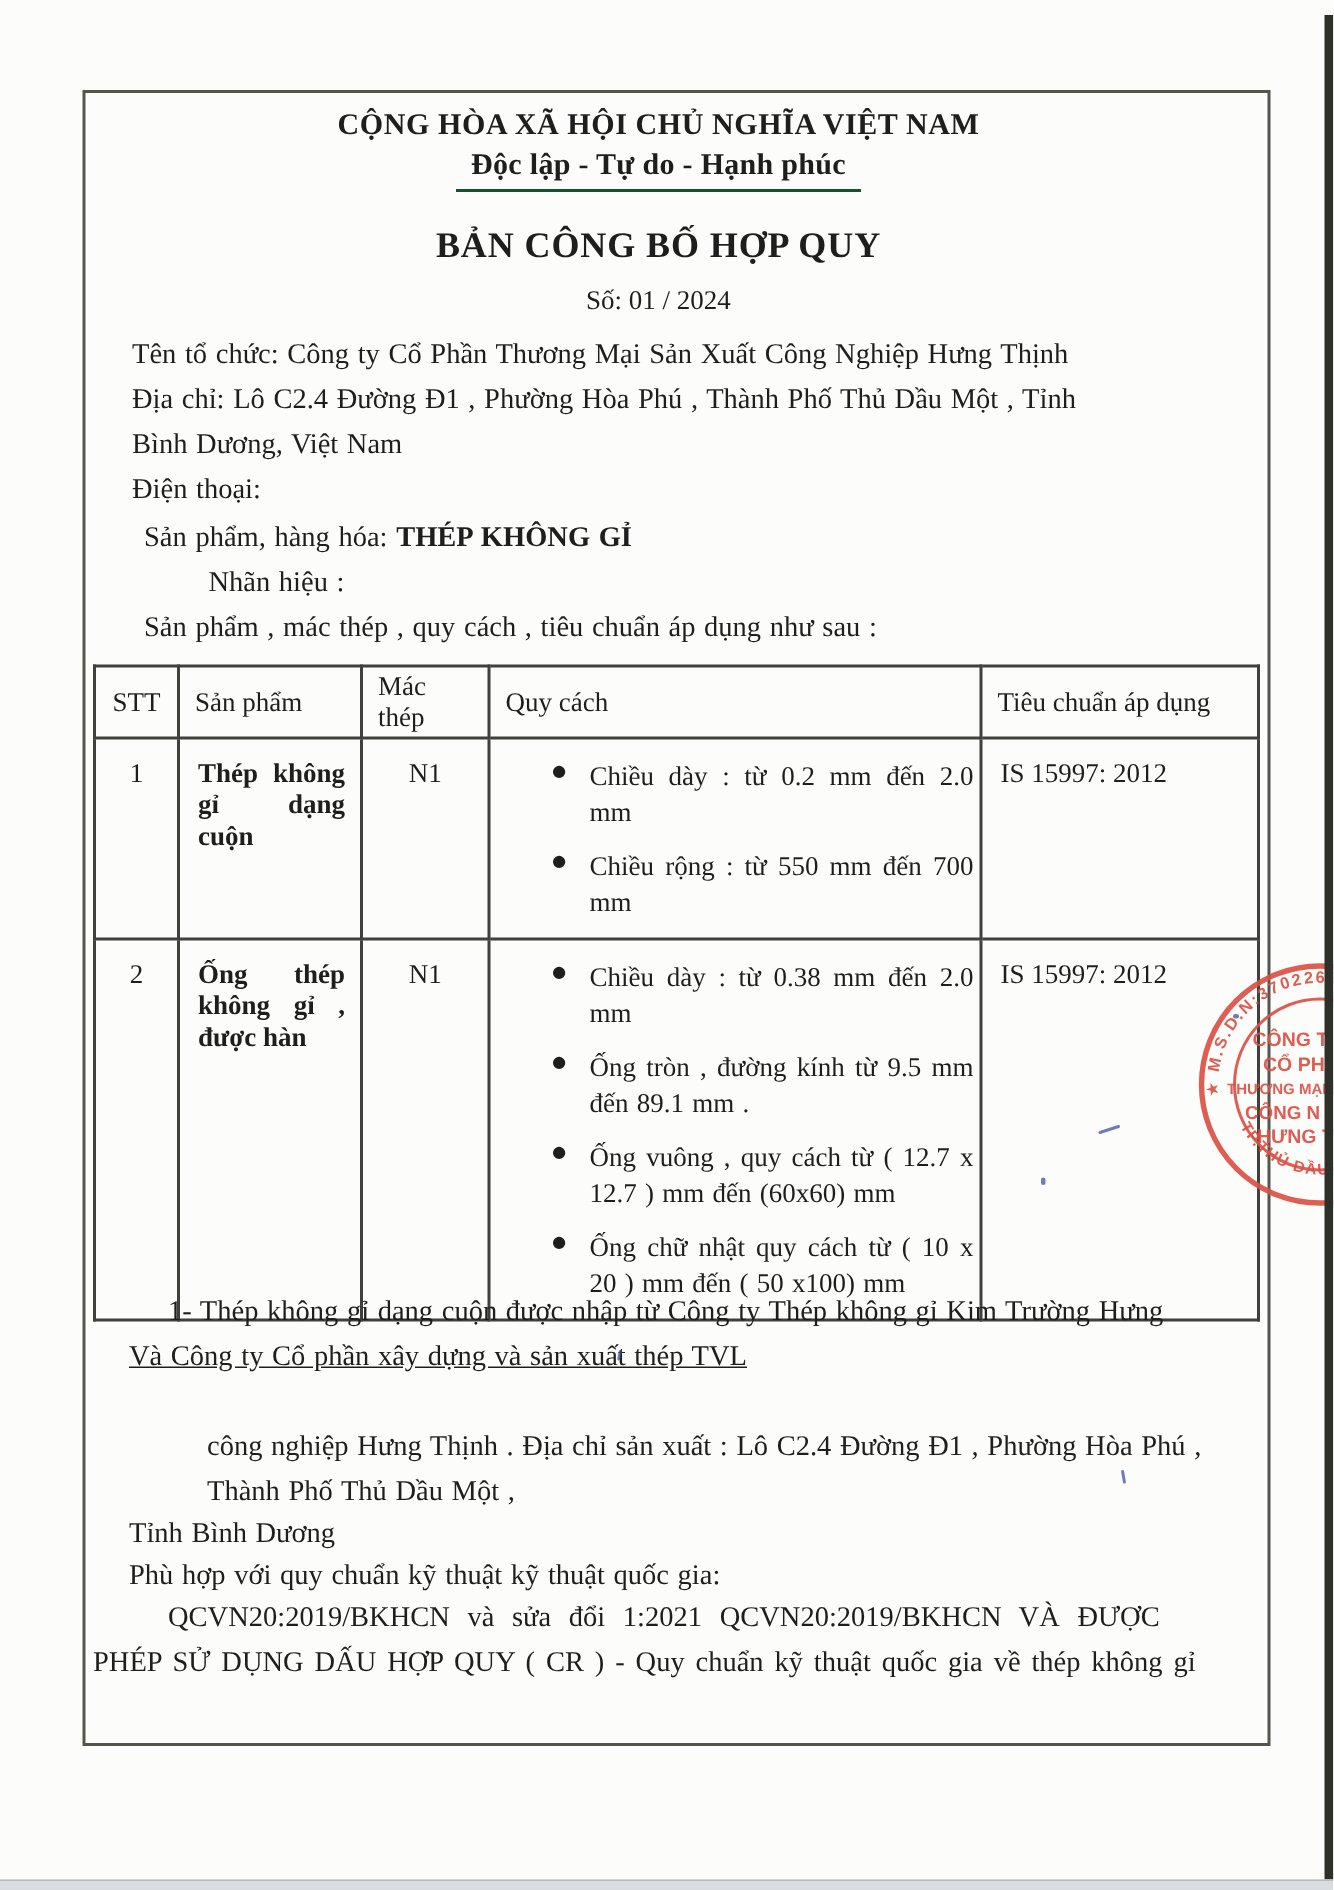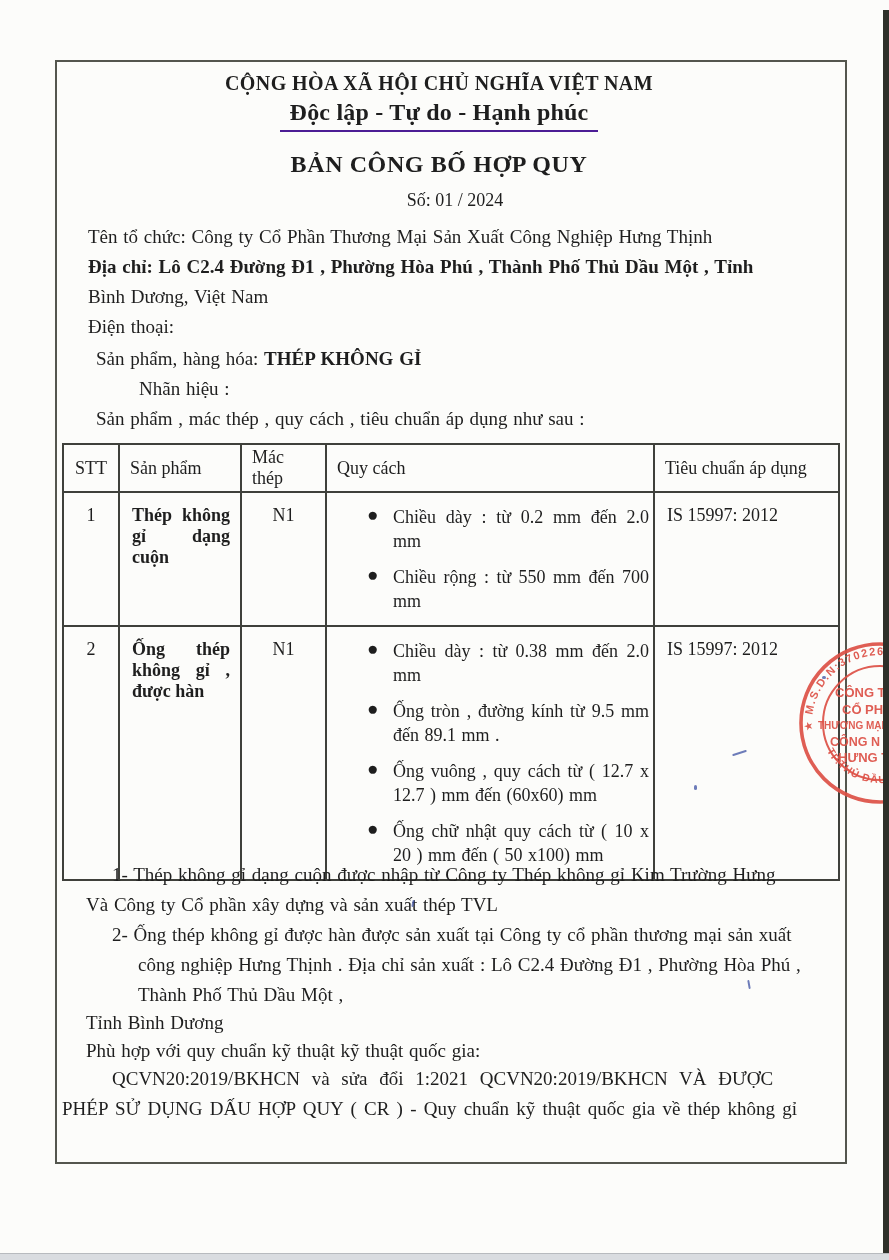--- a/index.html
+++ b/index.html
@@ -9,25 +9,25 @@
   }
   .abs{position:absolute;}
   #doc-border{
     left:55px;top:60px;width:788px;height:1100px;
     border:2px solid #54564e;background:transparent;
   }
   .center-line{left:55px;width:768px;text-align:center;}
   #national-title{top:72px;font-weight:bold;font-size:20px;letter-spacing:.4px;}
   #motto-wrap{top:99px;}
   #motto{
-    display:inline-block;font-weight:bold;font-size:24px;
-    border-bottom:2px solid #4c1d95;padding:0 10px 4px 10px;letter-spacing:.2px;
+    display:inline-block;font-weight:bold;font-size:20px;
+    border-bottom:2px solid #14532d;padding:0 10px 4px 10px;letter-spacing:.2px;
   }
   #doc-title{top:151px;font-weight:bold;font-size:24px;letter-spacing:.6px;}
-  #doc-number{top:190px;font-size:18px;margin-left:16px;}
+  #doc-number{top:190px;font-size:18px;}
   .bodyline{font-size:19px;white-space:nowrap;word-spacing:1px;}
   .b{font-weight:bold;}
   
   #spec-table-wrap{left:62px;top:443px;}
   table{border-collapse:collapse;table-layout:fixed;width:776px;font-size:18px;}
   col.c0{width:56px;}col.c1{width:122px;}col.c2{width:85px;}col.c3{width:328px;}col.c4{width:185px;}
   th,td{border:2px solid #3f403b;vertical-align:top;font-weight:normal;}
   th{height:41px;vertical-align:middle;text-align:left;padding:2px 10px;font-size:18px;}
   th.cen{text-align:center;padding:2px 2px;}
   td{padding:0;}
@@ -60,21 +60,21 @@
   <div id="doc-border" class="abs"></div>
 
   <div id="national-title" class="abs center-line">CỘNG HÒA XÃ HỘI CHỦ NGHĨA VIỆT NAM</div>
   <div id="motto-wrap" class="abs center-line">
     <span id="motto">Độc lập - Tự do - Hạnh phúc</span>
   </div>
   <div id="doc-title" class="abs center-line">BẢN CÔNG BỐ HỢP QUY</div>
   <div id="doc-number" class="abs center-line">Số: 01 / 2024</div>
 
   <div class="abs bodyline" style="left:88px;top:226px;">Tên tổ chức: Công ty Cổ Phần Thương Mại Sản Xuất Công Nghiệp Hưng Thịnh</div>
-  <div class="abs bodyline" style="left:88px;top:256px;font-weight:bold;">Địa chỉ: Lô C2.4 Đường Đ1 , Phường Hòa Phú , Thành Phố Thủ Dầu Một , Tỉnh</div>
+  <div class="abs bodyline" style="left:88px;top:256px;">Địa chỉ: Lô C2.4 Đường Đ1 , Phường Hòa Phú , Thành Phố Thủ Dầu Một , Tỉnh</div>
   <div class="abs bodyline" style="left:88px;top:286px;">Bình Dương, Việt Nam</div>
   <div class="abs bodyline" style="left:88px;top:316px;">Điện thoại:</div>
   <div class="abs bodyline" style="left:96px;top:348px;">
     <span>Sản phẩm, hàng hóa: </span><span class="b">THÉP KHÔNG GỈ</span>
   </div>
   <div class="abs bodyline" style="left:96px;top:378px;margin-left:43px;">Nhãn hiệu :</div>
   <div class="abs bodyline" style="left:96px;top:408px;">Sản phẩm , mác thép , quy cách , tiêu chuẩn áp dụng như sau :</div>
 
   <div id="spec-table-wrap" class="abs">
     <table>
@@ -131,22 +131,21 @@
             <span class="btxt">Ống chữ nhật quy cách từ ( 10 x 20 ) mm đến ( 50 x100) mm</span>
           </div>
         </td>
         <td class="td-tc">IS 15997: 2012</td>
       </tr>
     </tbody>
       </table>
   </div>
 
   <div class="abs note" style="left:112px;top:864px;">1- Thép không gỉ dạng cuộn được nhập từ Công ty Thép không gỉ Kim Trường Hưng</div>
-  <div class="abs note" style="left:86px;top:894px;">Và Công ty Cổ phần xây dựng và sản xuất thép TVL</div>
-  <div class="abs note" style="left:112px;top:924px;">2- Ống thép không gỉ được hàn được sản xuất tại Công ty cổ phần thương mại sản xuất</div>
+  <div class="abs note" style="left:86px;top:894px;text-decoration:underline;">Và Công ty Cổ phần xây dựng và sản xuất thép TVL</div>
   <div class="abs note" style="left:138px;top:954px;">công nghiệp Hưng Thịnh . Địa chỉ sản xuất : Lô C2.4 Đường Đ1 , Phường Hòa Phú ,</div>
   <div class="abs note" style="left:138px;top:984px;">Thành Phố Thủ Dầu Một ,</div>
   <div class="abs note" style="left:86px;top:1012px;">Tỉnh Bình Dương</div>
   <div class="abs note" style="left:86px;top:1040px;">Phù hợp với quy chuẩn kỹ thuật kỹ thuật quốc gia:</div>
   <div class="abs note" id="note-7" style="left:112px;top:1068px;">QCVN20:2019/BKHCN và sửa đổi 1:2021 QCVN20:2019/BKHCN VÀ ĐƯỢC</div>
   <div class="abs note" id="note-8" style="left:62px;top:1098px;">PHÉP SỬ DỤNG DẤU HỢP QUY ( CR ) -  Quy chuẩn kỹ thuật quốc gia về thép không gỉ</div>
 
   <svg id="stamp-svg" class="abs" width="109" height="200" viewBox="0 0 109 200" style="font-family:'Liberation Sans','DejaVu Sans',sans-serif;">
     <g fill="none" stroke="#dd5146" opacity="0.92">
       <circle cx="100" cy="95" r="79" stroke-width="3.6"></circle>

